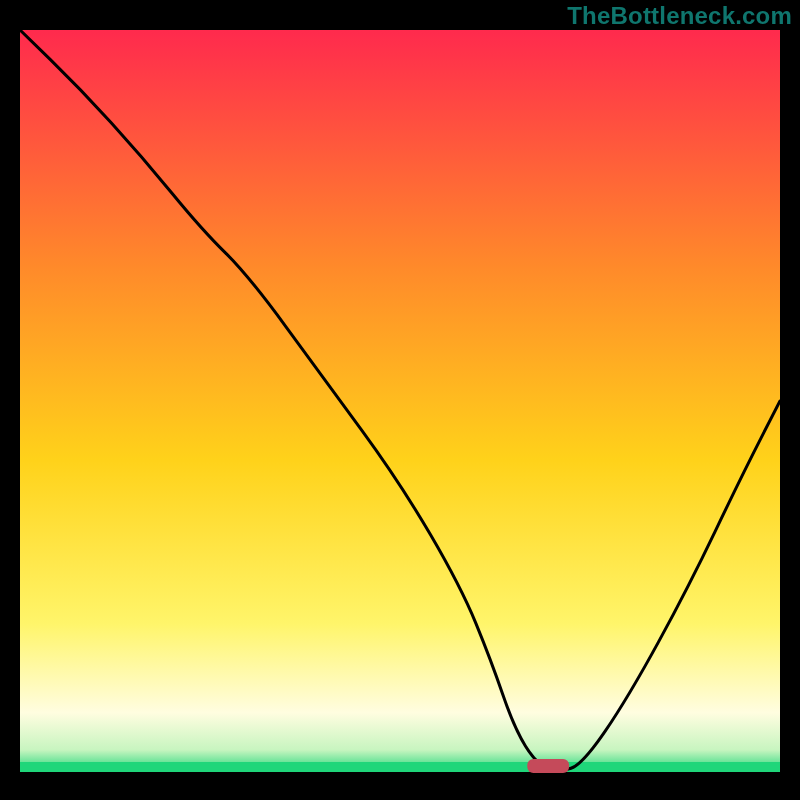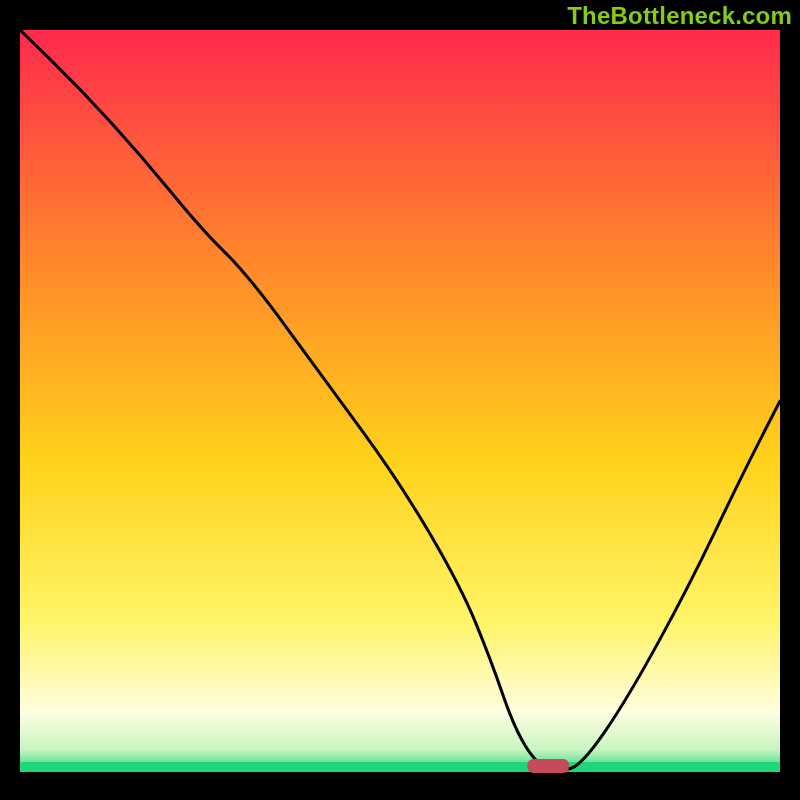--- a/index.html
+++ b/index.html
@@ -14,21 +14,21 @@
   .frame {
     position: relative;
     width: 800px;
     height: 800px;
     background: #000;
   }
   .watermark {
     position: absolute;
     top: 2px;
     right: 8px;
-    color: #84cc16;
+    color: #0f766e;
     font-size: 24px;
     font-weight: 600;
     letter-spacing: 0.2px;
     user-select: none;
     margin-left: 32px;
   }
   .plot {
     position: absolute;
     left: 20px;
     top: 30px;

